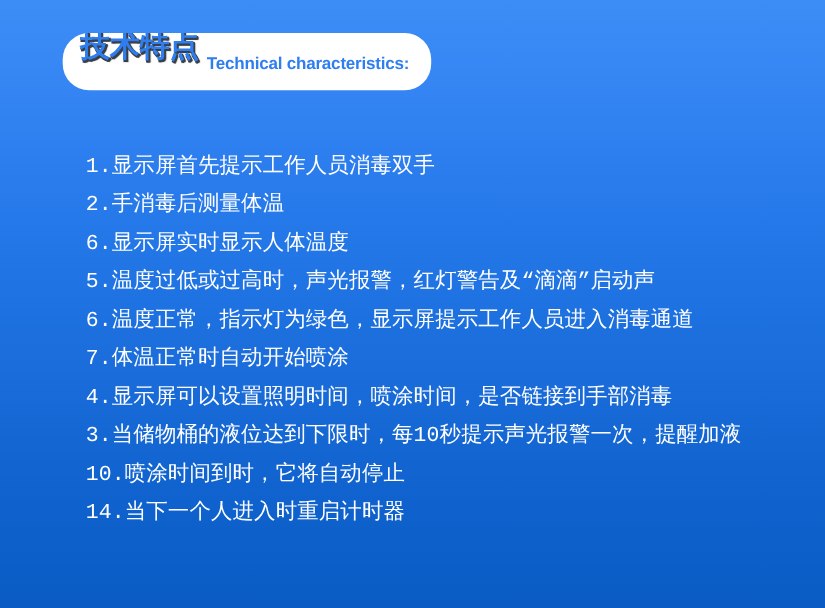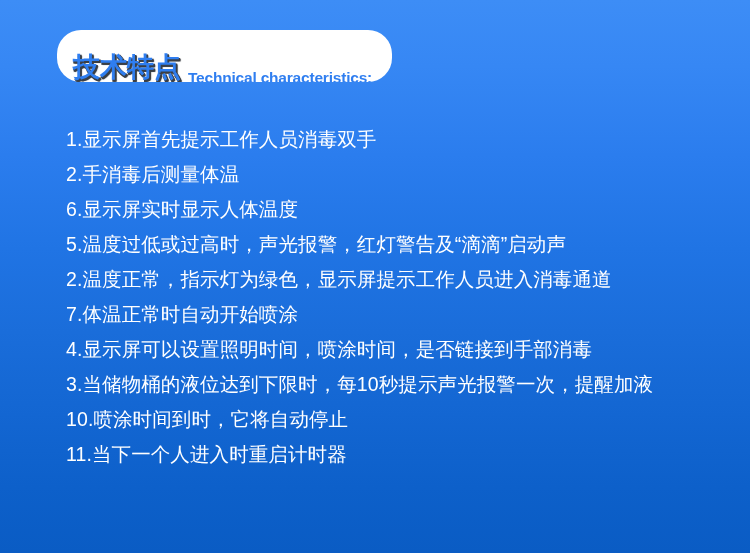--- a/index.html
+++ b/index.html
@@ -33,21 +33,21 @@
   
   #title-badge {
     position: absolute;
     left: 57px;
     top: 30px;
     width: 335px;
     height: 52px;
     background: #ffffff;
     border-radius: 24px;
     display: flex;
-    align-items: flex-end;
+    align-items: flex-start;
     box-sizing: border-box;
     padding-left: 16px;
     padding-right: 14px;
     white-space: nowrap;
     overflow: hidden;
   }
 
   #title-cn {
     font-size: 27px;
     font-weight: bold;
@@ -75,22 +75,23 @@
     margin-top: 18px;
   }
 
   
   #feature-list {
     position: absolute;
     left: 62px;
     top: 118px;
     right: 10px;
     list-style: none;
-    margin: 4px;
+    margin: 16px;
     padding: 0;
+    font-family: Liberation Mono, monospace;
   }
 
   #feature-list li {
     font-size: 19.5px;
     color: #ffffff;
     line-height: 35px;
     white-space: nowrap;
     letter-spacing: 0.1px;
     font-weight: 400;
   }
@@ -103,21 +104,21 @@
   <div id="title-badge">
     <span id="title-cn">技术特点</span>
     <span id="title-en">Technical characteristics:</span>
   </div>
 
   <ul id="feature-list">
       <li>1.显示屏首先提示工作人员消毒双手</li>
       <li>2.手消毒后测量体温</li>
       <li>6.显示屏实时显示人体温度</li>
       <li>5.温度过低或过高时，声光报警，红灯警告及“滴滴”启动声</li>
-      <li>2.温度正常，指示灯为绿色，显示屏提示工作人员进入消毒通道</li>
+      <li>6.温度正常，指示灯为绿色，显示屏提示工作人员进入消毒通道</li>
       <li>7.体温正常时自动开始喷涂</li>
       <li>4.显示屏可以设置照明时间，喷涂时间，是否链接到手部消毒</li>
       <li>3.当储物桶的液位达到下限时，每10秒提示声光报警一次，提醒加液</li>
       <li>10.喷涂时间到时，它将自动停止</li>
-      <li>11.当下一个人进入时重启计时器</li>
+      <li>14.当下一个人进入时重启计时器</li>
     </ul>
 
 </div>
 
 </body></html>

